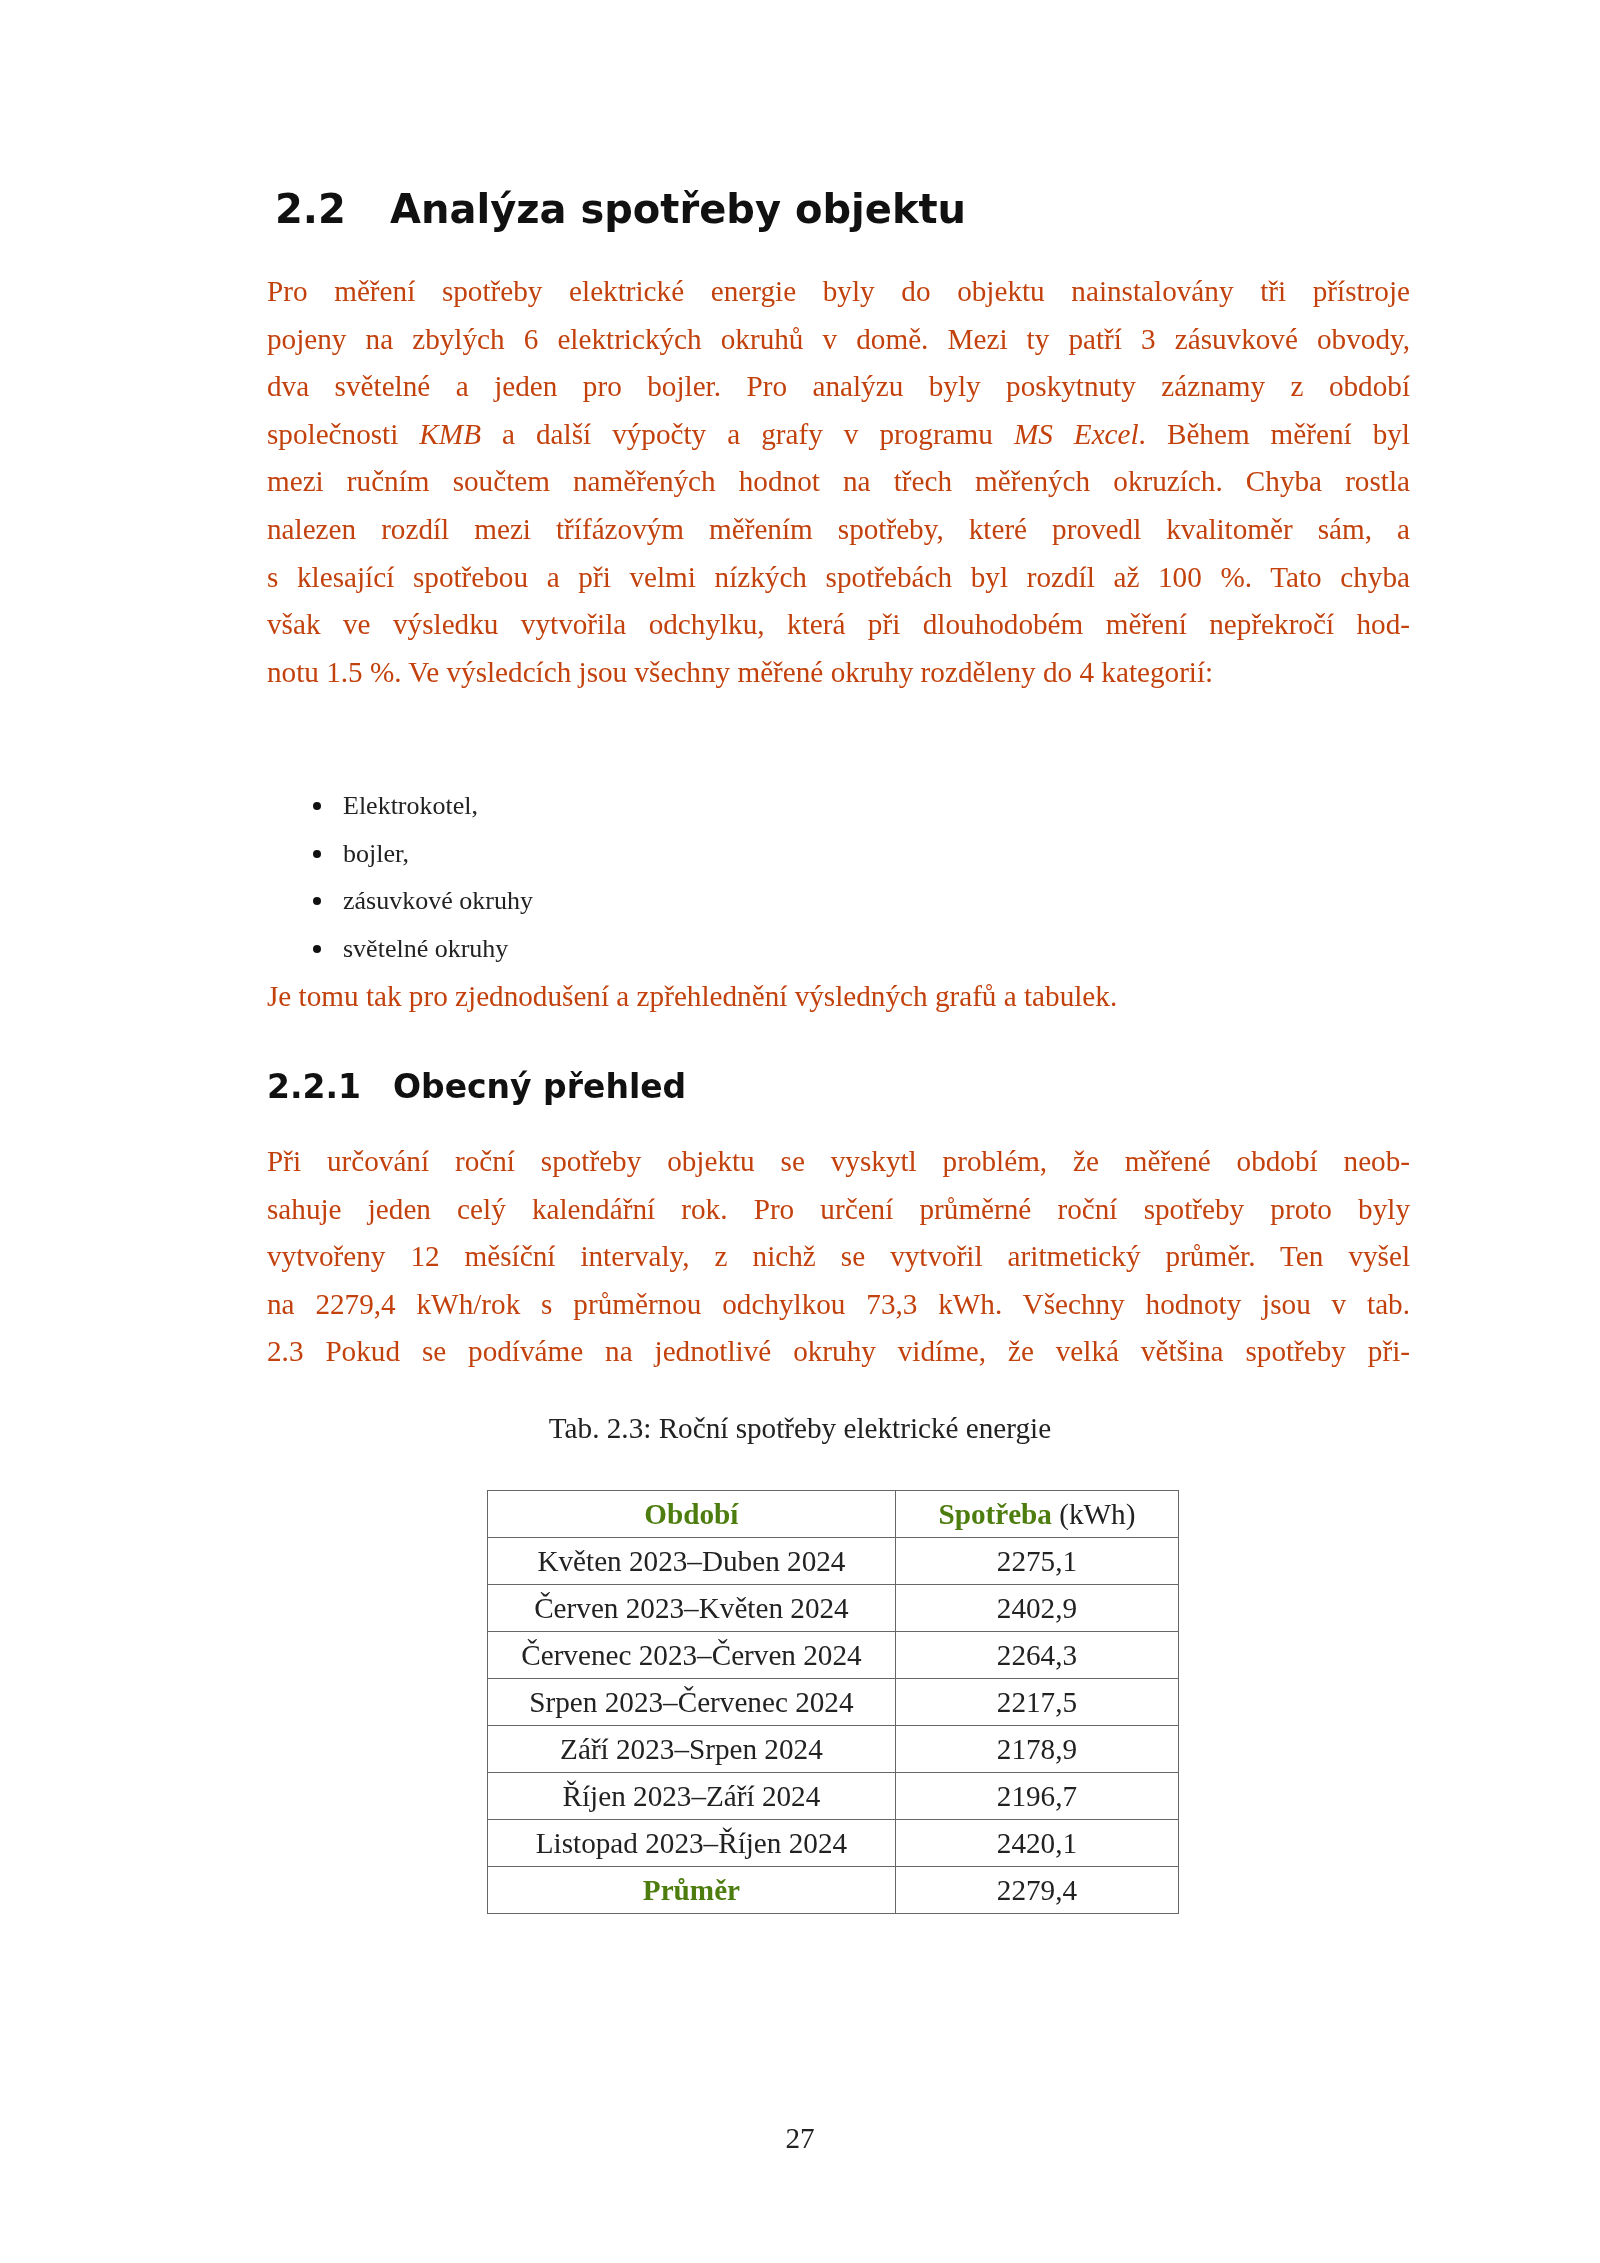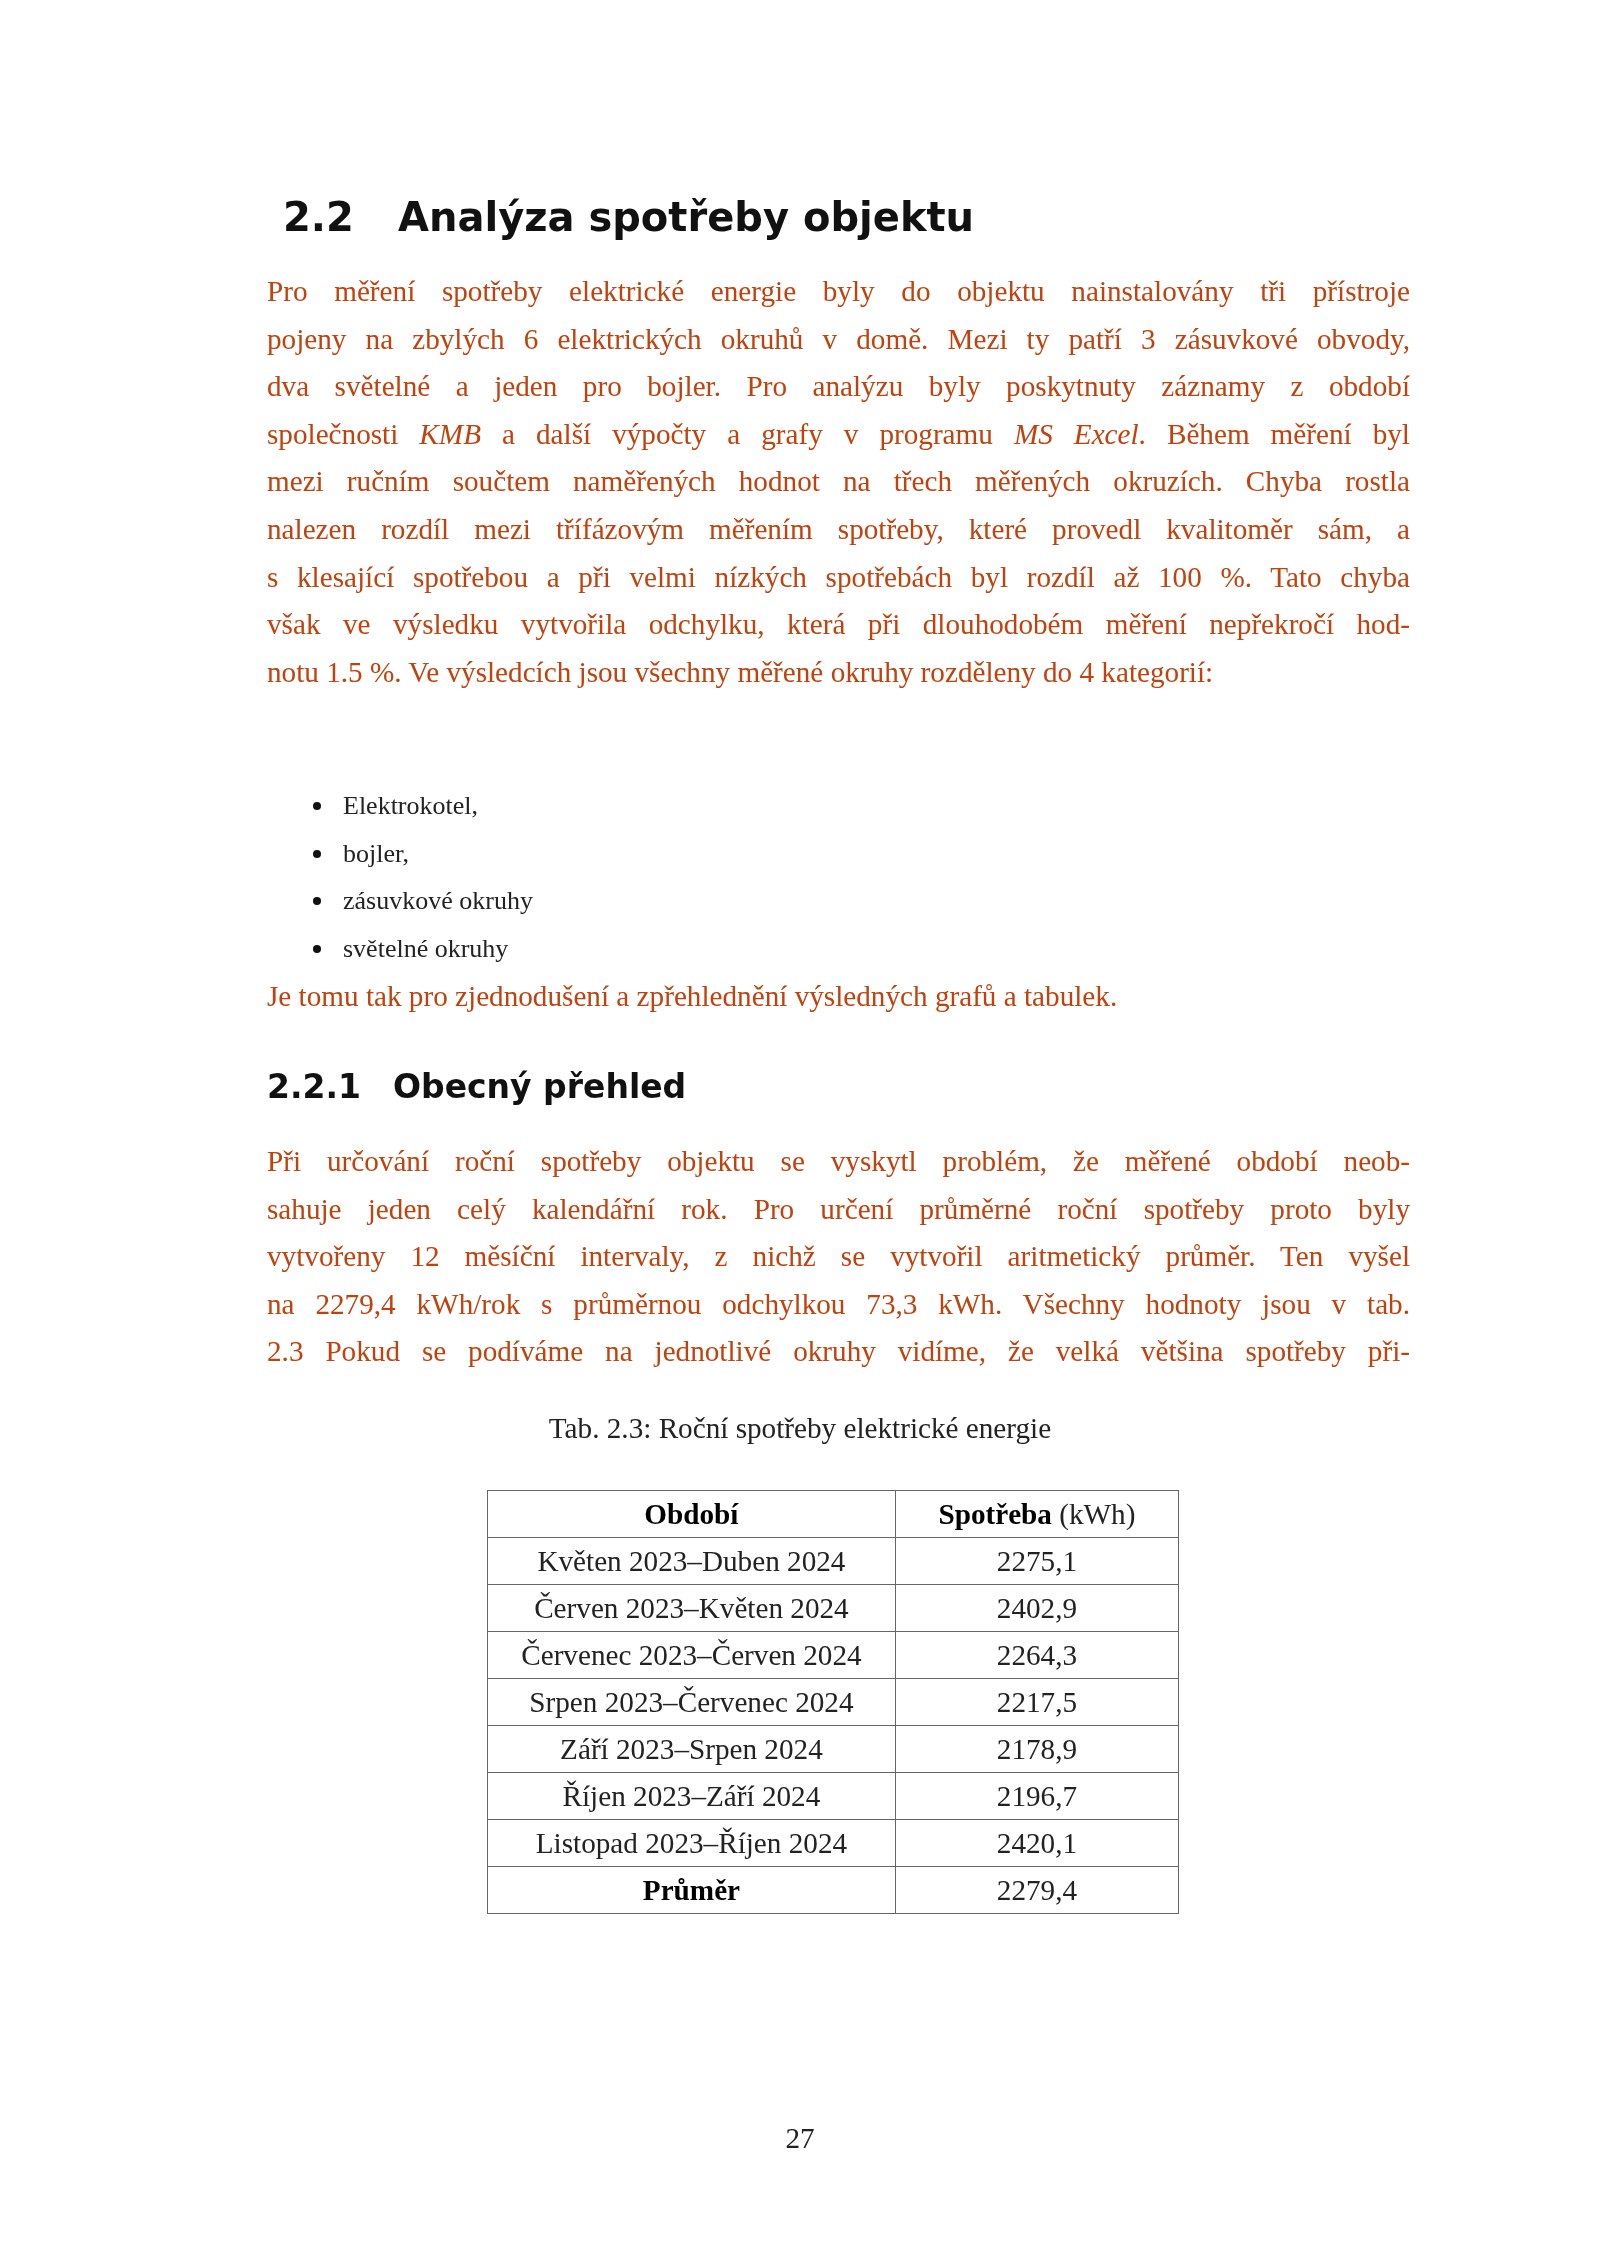--- a/index.html
+++ b/index.html
@@ -120,39 +120,39 @@
     table.data-table th, table.data-table td {
       border: 1.5px solid #666;
       height: 46px;
       padding: 0 10px;
       text-align: center;
       white-space: nowrap;
     }
     table.data-table th { font-weight: normal; }
     table.data-table .col1 { width: 396px; }
     table.data-table .col2 { width: 275px; }
-    .bold { font-weight: bold; color: #000000; }
+    .bold { font-weight: bold; color: #4d7c0f; }
     .page-number {
       position: absolute;
       left: 0;
       width: 1600px;
       top: 2094px;
       text-align: center;
       font-family: "Liberation Serif", "DejaVu Serif", serif;
       font-size: 29.2px;
       color: #222;
       margin-top: 28px;
     }
   </style>
 </head>
 <body>
 
 <div class="page">
 
-  <h2 class="section-heading" style="margin:16px;">
+  <h2 class="section-heading" style="margin:8px;">
     <span class="num">2.2</span><span>Analýza spotřeby objektu</span>
   </h2>
 
   <div class="content para p1">
     <span class="line"><span>Pro měření spotřeby elektrické energie byly do objektu nainstalovány tři přístroje</span></span>
     <span class="line"><span>pojeny na zbylých 6 elektrických okruhů v domě. Mezi ty patří 3 zásuvkové obvody,</span></span>
     <span class="line"><span>dva světelné a jeden pro bojler. Pro analýzu byly poskytnuty záznamy z období</span></span>
     <span class="line"><span>společnosti </span><i>KMB</i><span> a další výpočty a grafy v programu </span><i>MS Excel</i><span>. Během měření byl</span></span>
     <span class="line"><span>mezi ručním součtem naměřených hodnot na třech měřených okruzích. Chyba rostla</span></span>
     <span class="line"><span>nalezen rozdíl mezi třífázovým měřením spotřeby, které provedl kvalitoměr sám, a</span></span>

